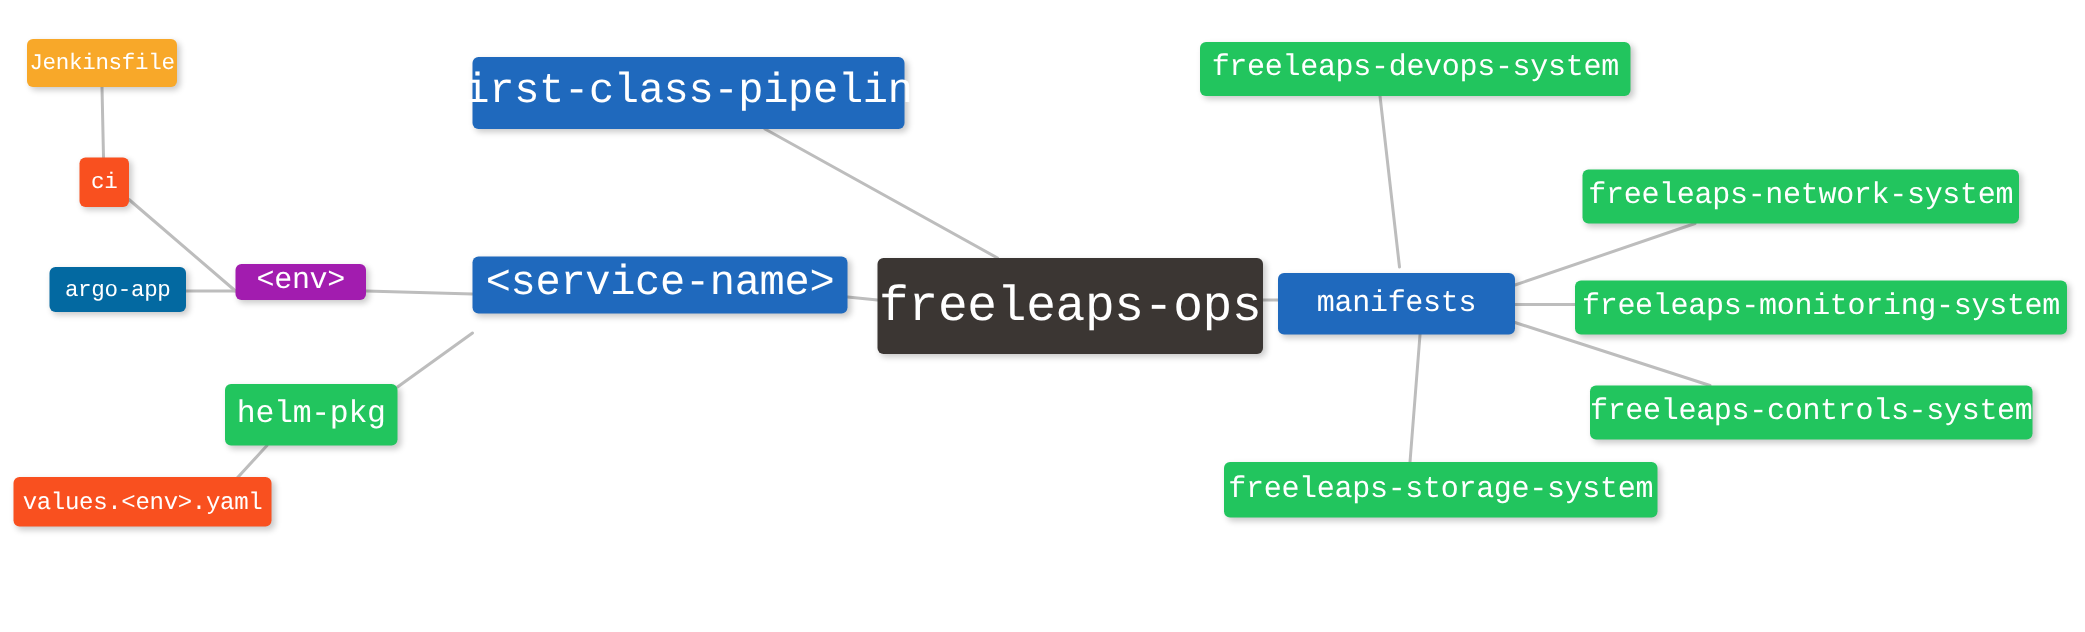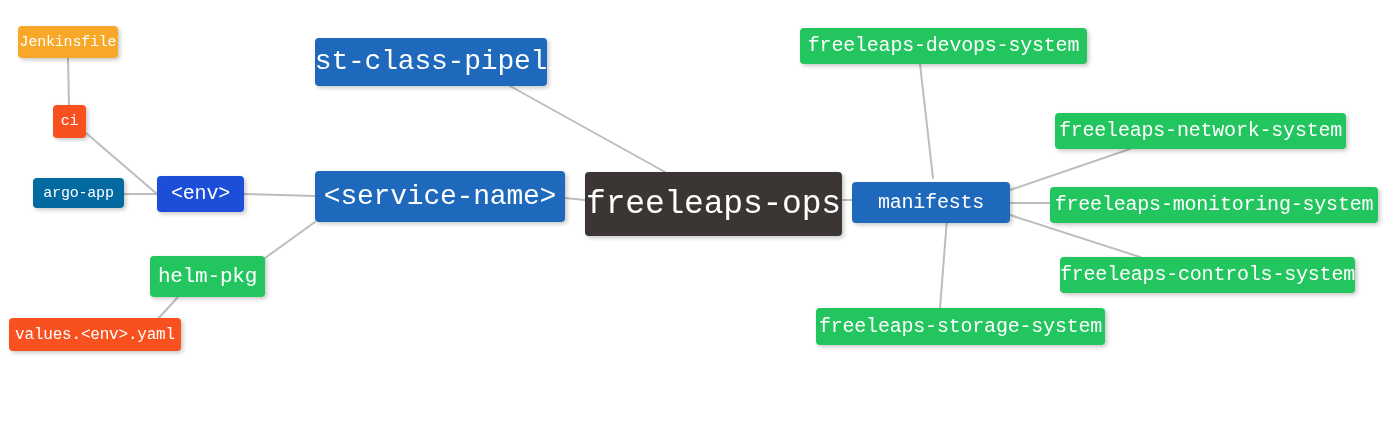--- a/index.html
+++ b/index.html
@@ -58,25 +58,25 @@
       <line x1="933" y1="178" x2="920" y2="64" stroke="#bdbdbd" stroke-width="2" stroke-linecap="round"></line>
       <line x1="1010" y1="190" x2="1130" y2="149" stroke="#bdbdbd" stroke-width="2" stroke-linecap="round"></line>
       <line x1="1010" y1="203" x2="1050" y2="203" stroke="#bdbdbd" stroke-width="2" stroke-linecap="round"></line>
       <line x1="1010" y1="215" x2="1140" y2="257" stroke="#bdbdbd" stroke-width="2" stroke-linecap="round"></line>
       <line x1="947" y1="219" x2="940" y2="308" stroke="#bdbdbd" stroke-width="2" stroke-linecap="round"></line>
     </svg>
   <div id="nodes-layer">
       <div class="node" style="left: 18px; top: 26px; width: 100px; height: 32px; background: rgb(248, 168, 41); font-size: 15px;">Jenkinsfile</div>
       <div class="node" style="left: 53px; top: 105px; width: 33px; height: 33px; background: rgb(249, 80, 31); font-size: 15px;">ci</div>
       <div class="node" style="left: 33px; top: 178px; width: 91px; height: 30px; background: #0369a1; font-size: 15px;">argo-app</div>
-      <div class="node" style="left: 157px; top: 176px; width: 87px; height: 36px; background: #1d4ed8; font-size: 20px;">&lt;env&gt;</div>
+      <div class="node" style="left: 157px; top: 176px; width: 87px; height: 24px; background: #a21caf; font-size: 20px;">&lt;env&gt;</div>
       <div class="node" style="left: 150px; top: 256px; width: 115px; height: 41px; background: rgb(34, 197, 94); font-size: 21px;">helm-pkg</div>
       <div class="node" style="left: 9px; top: 318px; width: 172px; height: 33px; background: rgb(249, 80, 31); font-size: 16px;">values.&lt;env&gt;.yaml</div>
-      <div class="node" style="left: 315px; top: 38px; width: 232px; height: 48px; background: rgb(31, 105, 189); font-size: 28px;">first-class-pipeline</div>
-      <div class="node" style="left: 315px; top: 171px; width: 250px; height: 51px; background: rgb(31, 105, 189); font-size: 28px;">&lt;service-name&gt;</div>
+      <div class="node" style="left: 315px; top: 38px; width: 288px; height: 48px; background: rgb(31, 105, 189); font-size: 28px;">first-class-pipeline</div>
+      <div class="node" style="left: 315px; top: 171px; width: 250px; height: 38px; background: rgb(31, 105, 189); font-size: 28px;">&lt;service-name&gt;</div>
       <div class="node" style="left: 585px; top: 172px; width: 257px; height: 64px; background: rgb(59, 54, 51); font-size: 33px; text-align: center;">freeleaps-ops</div>
       <div class="node" style="left: 852px; top: 182px; width: 158px; height: 41px; background: rgb(31, 105, 189); font-size: 20px;">manifests</div>
       <div class="node" style="left: 800px; top: 28px; width: 287px; height: 36px; background: rgb(34, 197, 94); font-size: 20px;">freeleaps-devops-system</div>
       <div class="node" style="left: 1055px; top: 113px; width: 291px; height: 36px; background: rgb(34, 197, 94); font-size: 20px;">freeleaps-network-system</div>
       <div class="node" style="left: 1050px; top: 187px; width: 328px; height: 36px; background: rgb(34, 197, 94); font-size: 20px;">freeleaps-monitoring-system</div>
       <div class="node" style="left: 1060px; top: 257px; width: 295px; height: 36px; background: rgb(34, 197, 94); font-size: 20px;">freeleaps-controls-system</div>
       <div class="node" style="left: 816px; top: 308px; width: 289px; height: 37px; background: rgb(34, 197, 94); font-size: 20px;">freeleaps-storage-system</div>
     </div>
 </div>
 

